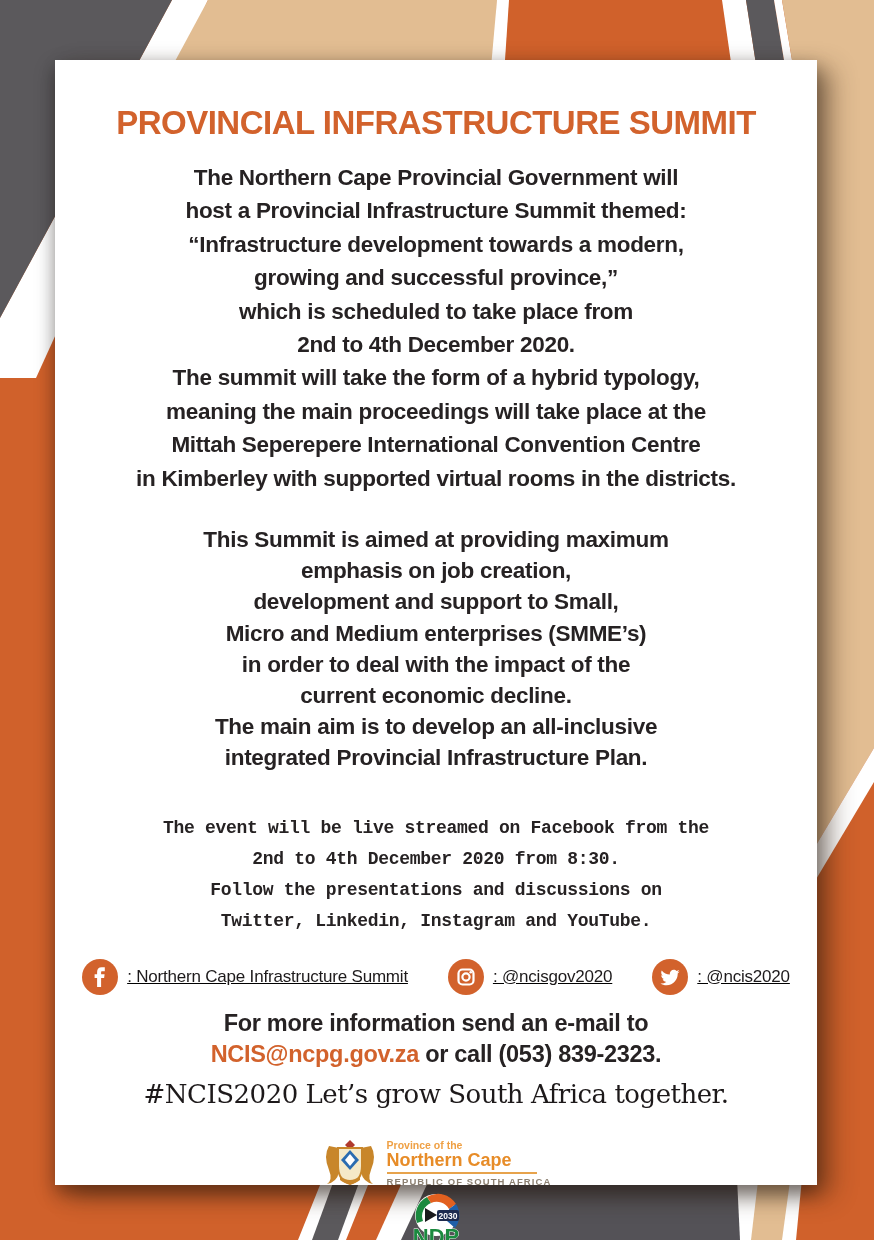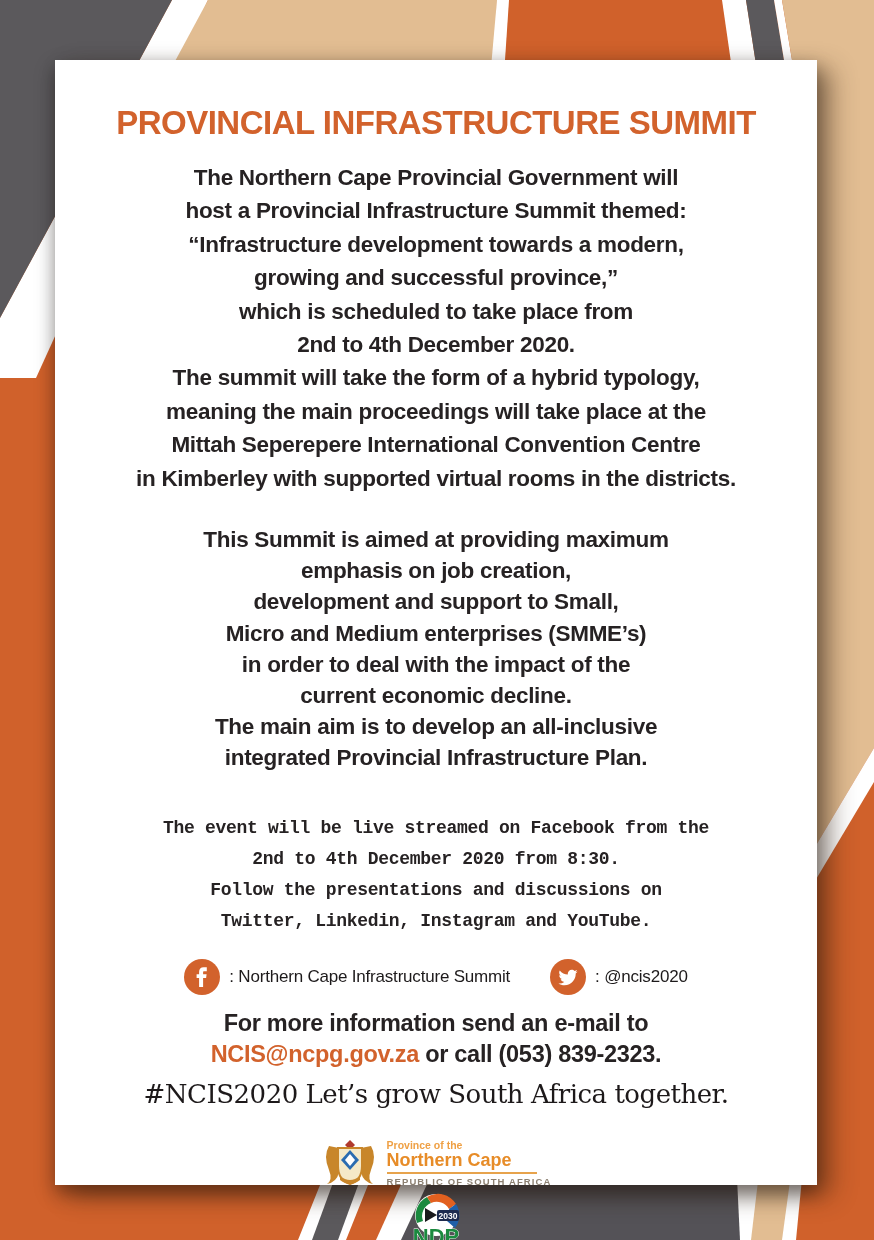--- a/index.html
+++ b/index.html
@@ -10,21 +10,21 @@
         background:#ffffff;z-index:1;
         box-shadow:14px 10px 24px rgba(50,30,15,.45),0 8px 18px rgba(0,0,0,.4);
         display:flex;flex-direction:column;align-items:center;text-align:center;}
   .title{margin-top:44px;font-size:33px;font-weight:bold;letter-spacing:-.5px;
          color:#D2622C;white-space:nowrap;}
   .para{white-space:pre-line;font-weight:bold;color:#262223;letter-spacing:-.3px;}
   .p1{margin-top:19px;font-size:22.5px;line-height:33.4px;}
   .p2{margin-top:29px;font-size:22.5px;line-height:31.2px;}
   .p3{margin-top:39px;font-size:18px;line-height:31px;font-family:Liberation Mono, monospace;}
   .social{margin-top:22px;display:flex;align-items:center;gap:40px;width:100%;
-          justify-content:center;}
+          justify-content:center;text-decoration:underline;}
   .social-item{display:flex;align-items:center;gap:9px;}
   .social-label{font-size:17px;color:#1d1a1b;letter-spacing:-.2px;}
   .contact{margin-top:13px;font-size:23.5px;font-weight:bold;color:#262223;
            line-height:31px;letter-spacing:-.3px;}
   .email{color:#D2622C;}
   .hashtag{margin-top:9px;font-family:"DejaVu Serif","Liberation Serif",serif;
            font-weight:normal;font-size:26px;color:#1d191a;letter-spacing:-.5px;}
   .logos{margin-top:27px;width:100%;display:flex;align-items:center;
          justify-content:space-between;padding:0 38px;box-sizing:border-box;flex-direction:column;}
   .prov{display:flex;align-items:center;gap:8px;text-align:left;}
@@ -101,20 +101,29 @@
       <div class="social-item">
         <svg width="36" height="36" viewBox="0 0 36 36">
           <circle cx="18" cy="18" r="18" fill="#D2622C"></circle>
           <path fill="#fff" d="M20.2 12.2h2.6V8.3h-3.1c-3.1 0-4.6 1.9-4.6 4.7v2.2h-2.5v3.8h2.5v9h4v-9h3l.5-3.8h-3.5v-1.9c0-.8.3-1.1 1.1-1.1z"></path>
         </svg>
         <span class="social-label">: Northern Cape Infrastructure Summit</span>
       </div>
       <div class="social-item">
         <svg width="36" height="36" viewBox="0 0 36 36">
           <circle cx="18" cy="18" r="18" fill="#D2622C"></circle>
+          <rect x="10.5" y="10.5" width="15" height="15" rx="4" fill="none" stroke="#fff" stroke-width="2.2"></rect>
+          <circle cx="18" cy="18" r="3.6" fill="none" stroke="#fff" stroke-width="2.2"></circle>
+          <circle cx="22.7" cy="13.3" r="1.3" fill="#fff"></circle>
+        </svg>
+        <span class="social-label">: @ncisgov2020</span>
+      </div>
+      <div class="social-item">
+        <svg width="36" height="36" viewBox="0 0 36 36">
+          <circle cx="18" cy="18" r="18" fill="#D2622C"></circle>
           <g transform="translate(7,7) scale(0.92)">
             <path fill="#fff" d="M22.46 6c-.77.35-1.6.58-2.46.69.88-.53 1.56-1.37 1.88-2.38-.83.5-1.75.85-2.72 1.05C18.37 4.5 17.26 4 16 4c-2.35 0-4.27 1.92-4.27 4.29 0 .34.04.67.11.98-3.56-.18-6.73-1.89-8.84-4.48-.37.63-.58 1.37-.58 2.15 0 1.49.75 2.81 1.91 3.56-.71 0-1.37-.2-1.95-.5v.03c0 2.08 1.48 3.82 3.44 4.21-.36.1-.74.15-1.13.15-.27 0-.54-.03-.8-.08a4.28 4.28 0 0 0 4 2.98 8.52 8.52 0 0 1-5.33 1.84c-.34 0-.68-.02-1.02-.06C3.44 20.29 5.7 21 8.12 21 16 21 20.33 14.46 20.33 8.79c0-.19 0-.37-.01-.56.84-.6 1.56-1.36 2.14-2.23z"></path>
           </g>
         </svg>
         <span class="social-label">: @ncis2020</span>
       </div>
     </div>
 
     <div class="contact">
       <div>For more information send an e-mail to</div>

